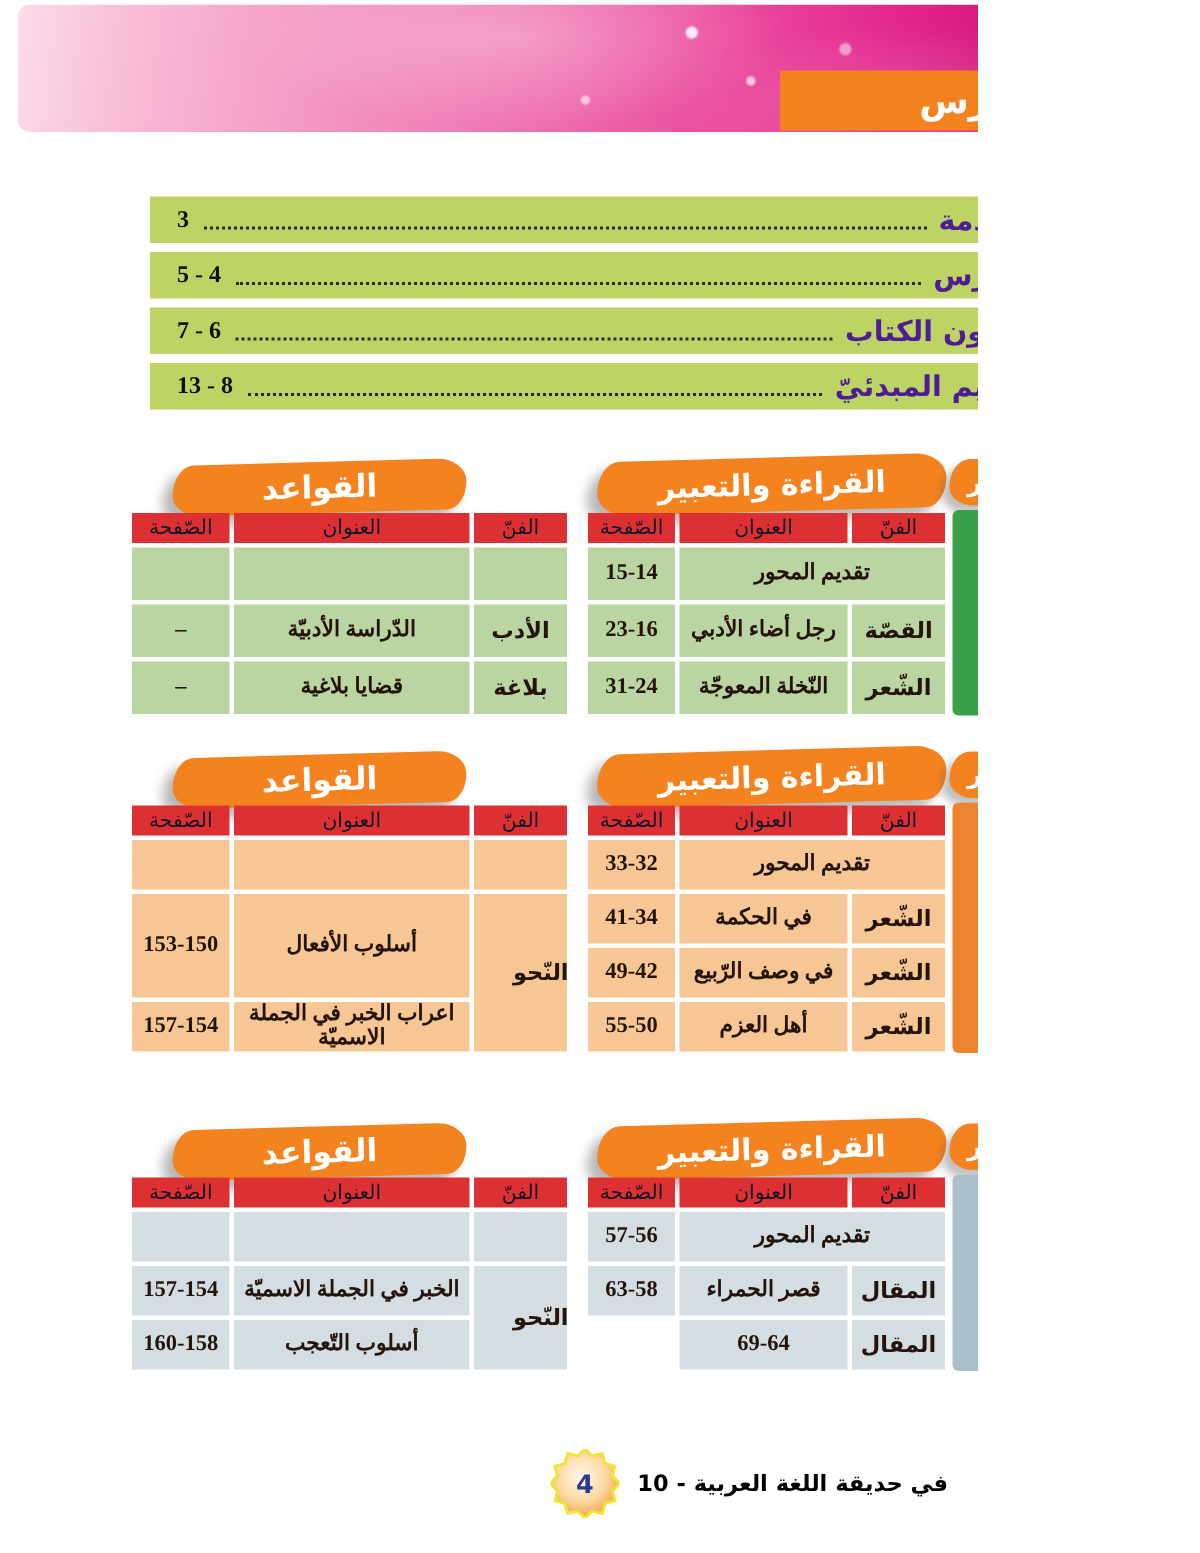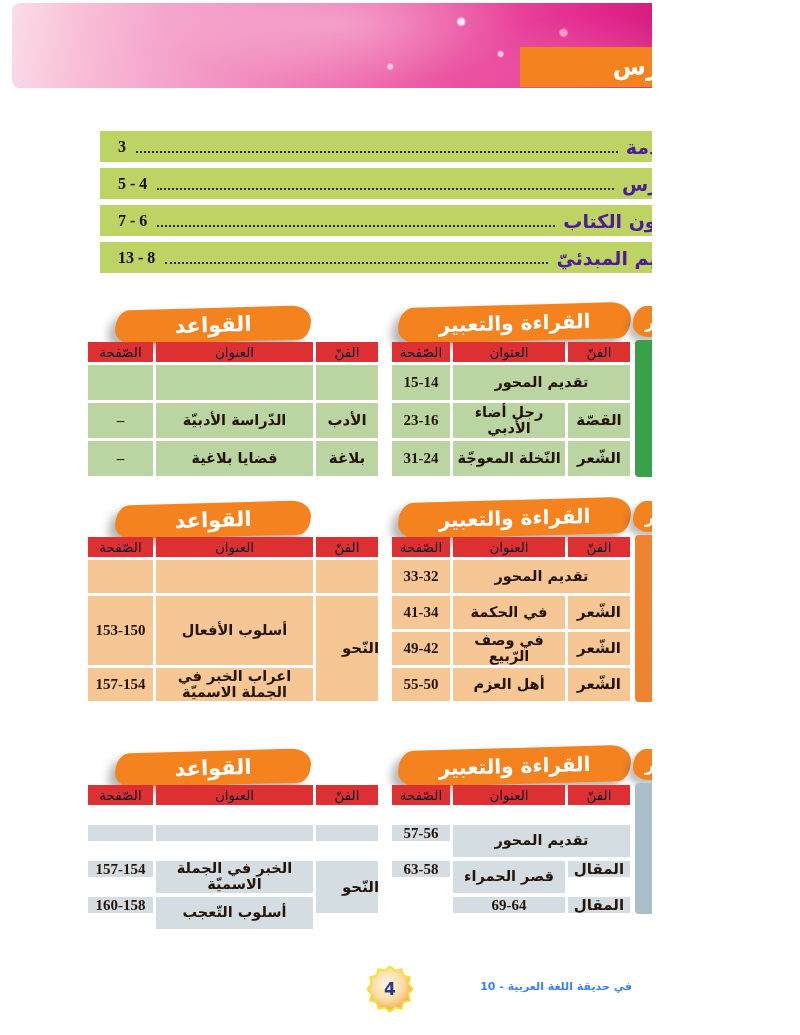--- a/index.html
+++ b/index.html
@@ -45,43 +45,43 @@
   .strip span{transform:rotate(90deg);white-space:nowrap;color:#fff;font-weight:bold;direction:rtl;}
 
   
   .tbl{position:absolute;top:37px;display:grid;gap:3px;direction:rtl;}
   .tbl-r{left:392px;grid-template-columns:62px 112px 58px;}
   .tbl-l{left:88px;grid-template-columns:62px 157px 65px;}
   .hd{background:#dd3032;color:#0f172a;font-weight:normal;font-size:13.5px;
     display:flex;align-items:center;justify-content:center;direction:rtl;}
   .cell{display:flex;align-items:center;justify-content:center;font-weight:bold;
     color:#241409;font-size:15px;direction:rtl;text-align:center;line-height:1.1;}
-  .cell.title{font-size:14.5px;padding:16px 3px;}
+  .cell.title{font-size:14.5px;padding:16px 3px;font-family:Liberation Serif, serif;}
   .cell.pg{font-family:"Liberation Serif","DejaVu Serif",serif;font-size:15px;
     direction:ltr;unicode-bidi:bidi-override;}
   .span2c{grid-column:span 2;}
   .span2r{grid-row:span 2;padding-left:27px;}
 
   .sec{position:absolute;left:0;width:800px;}
   .sec1{top:305px;height:180px;}
   .sec2{top:500px;height:210px;}
   .sec3{top:748px;height:172px;}
   .sec1 .cell{background:#bad4a2;}  .sec1 .strip{background:#3aa04a;height:137px;}
   .sec2 .cell{background:#f6c795;}  .sec2 .strip{background:#ee8430;height:167px;}
-  .sec3 .cell{background:#d3dde2;margin-top:17px;}  .sec3 .strip{background:#a9bfc9;height:131px;}
+  .sec3 .cell{background:#d3dde2;}  .sec3 .strip{background:#a9bfc9;height:131px;}
   .sec1 .strip span{font-size:18px;} .sec2 .strip span{font-size:18px;} .sec3 .strip span{font-size:16px;}
 
   .rows-s1{grid-template-rows:20px 35px 35px 35px;}
   .rows-r2{grid-template-rows:20px 33px 33px 33px 33px;}
   .rows-l2{grid-template-rows:20px 33px 69px 33px;}
   .rows-3{grid-template-rows:20px 33px 33px 33px;}
 
   
-  .footer-title{position:absolute;right:20px;top:980px;direction:rtl;color:#3b82f6;
-    font-weight:bold;font-size:11px;}
+  .footer-title{position:absolute;right:20px;top:980px;direction:rtl;color:#000000;
+    font-weight:bold;font-size:15px;}
   .badge{position:absolute;left:367px;top:966px;width:46px;height:46px;}
 </style>
 </head>
 <body>
 
 <div class="page">
 
   <div class="band">
     <div class="band-tab">الفهرس</div>
   </div>

